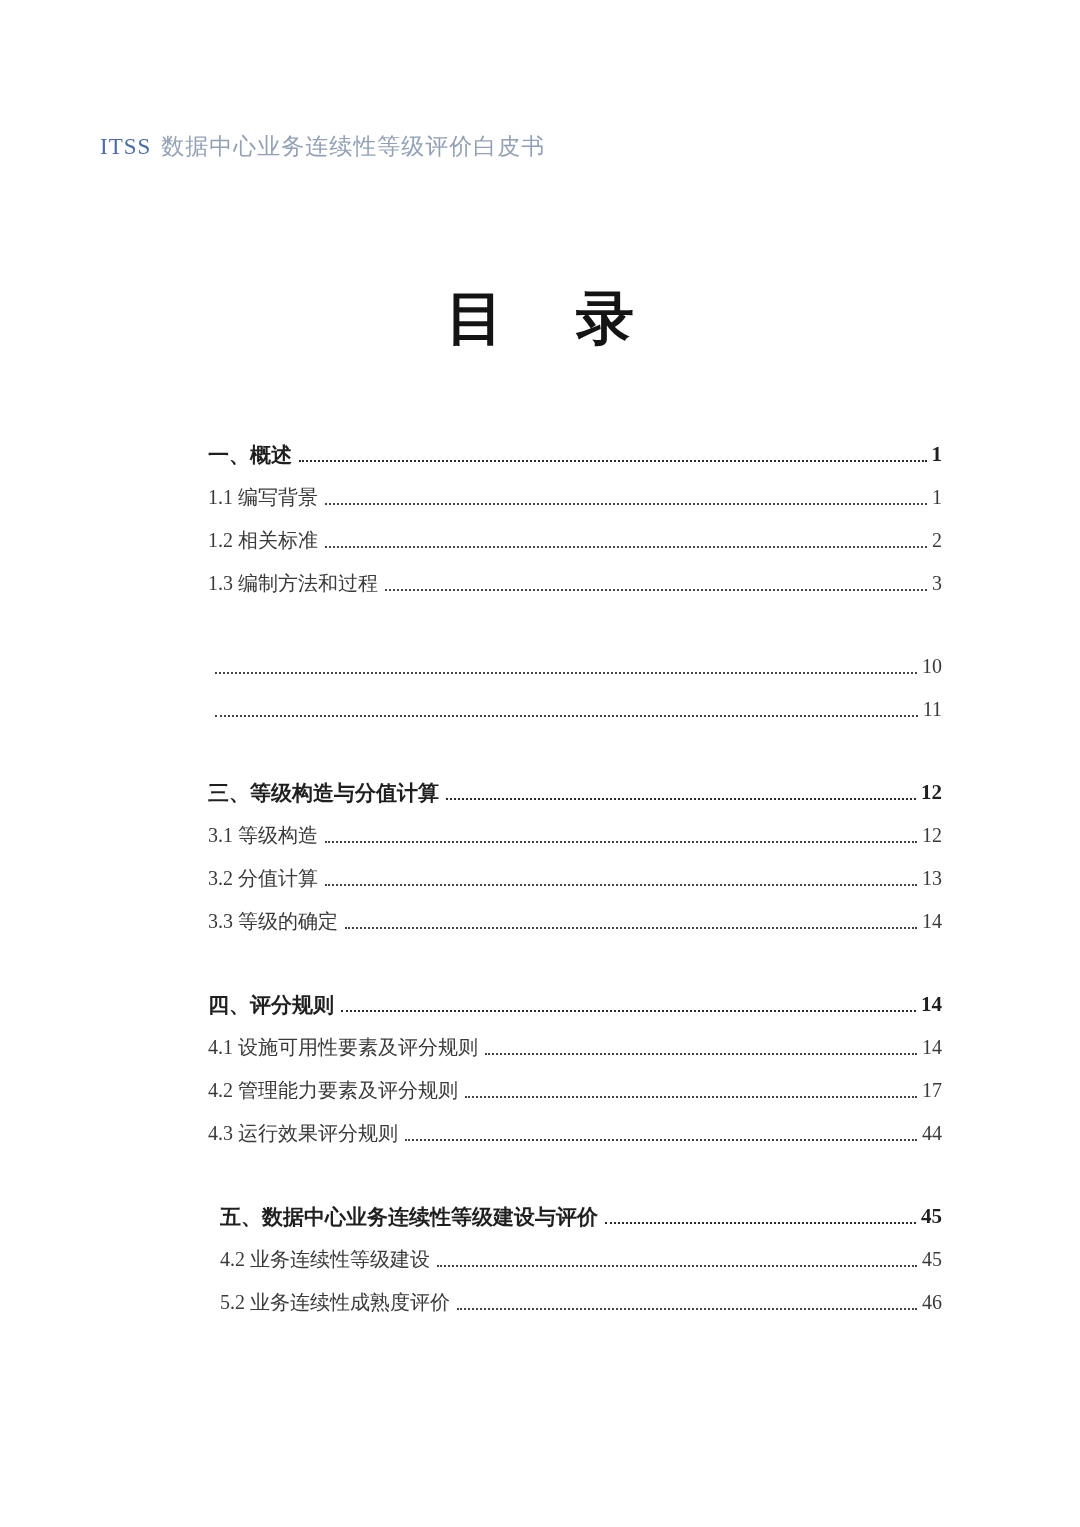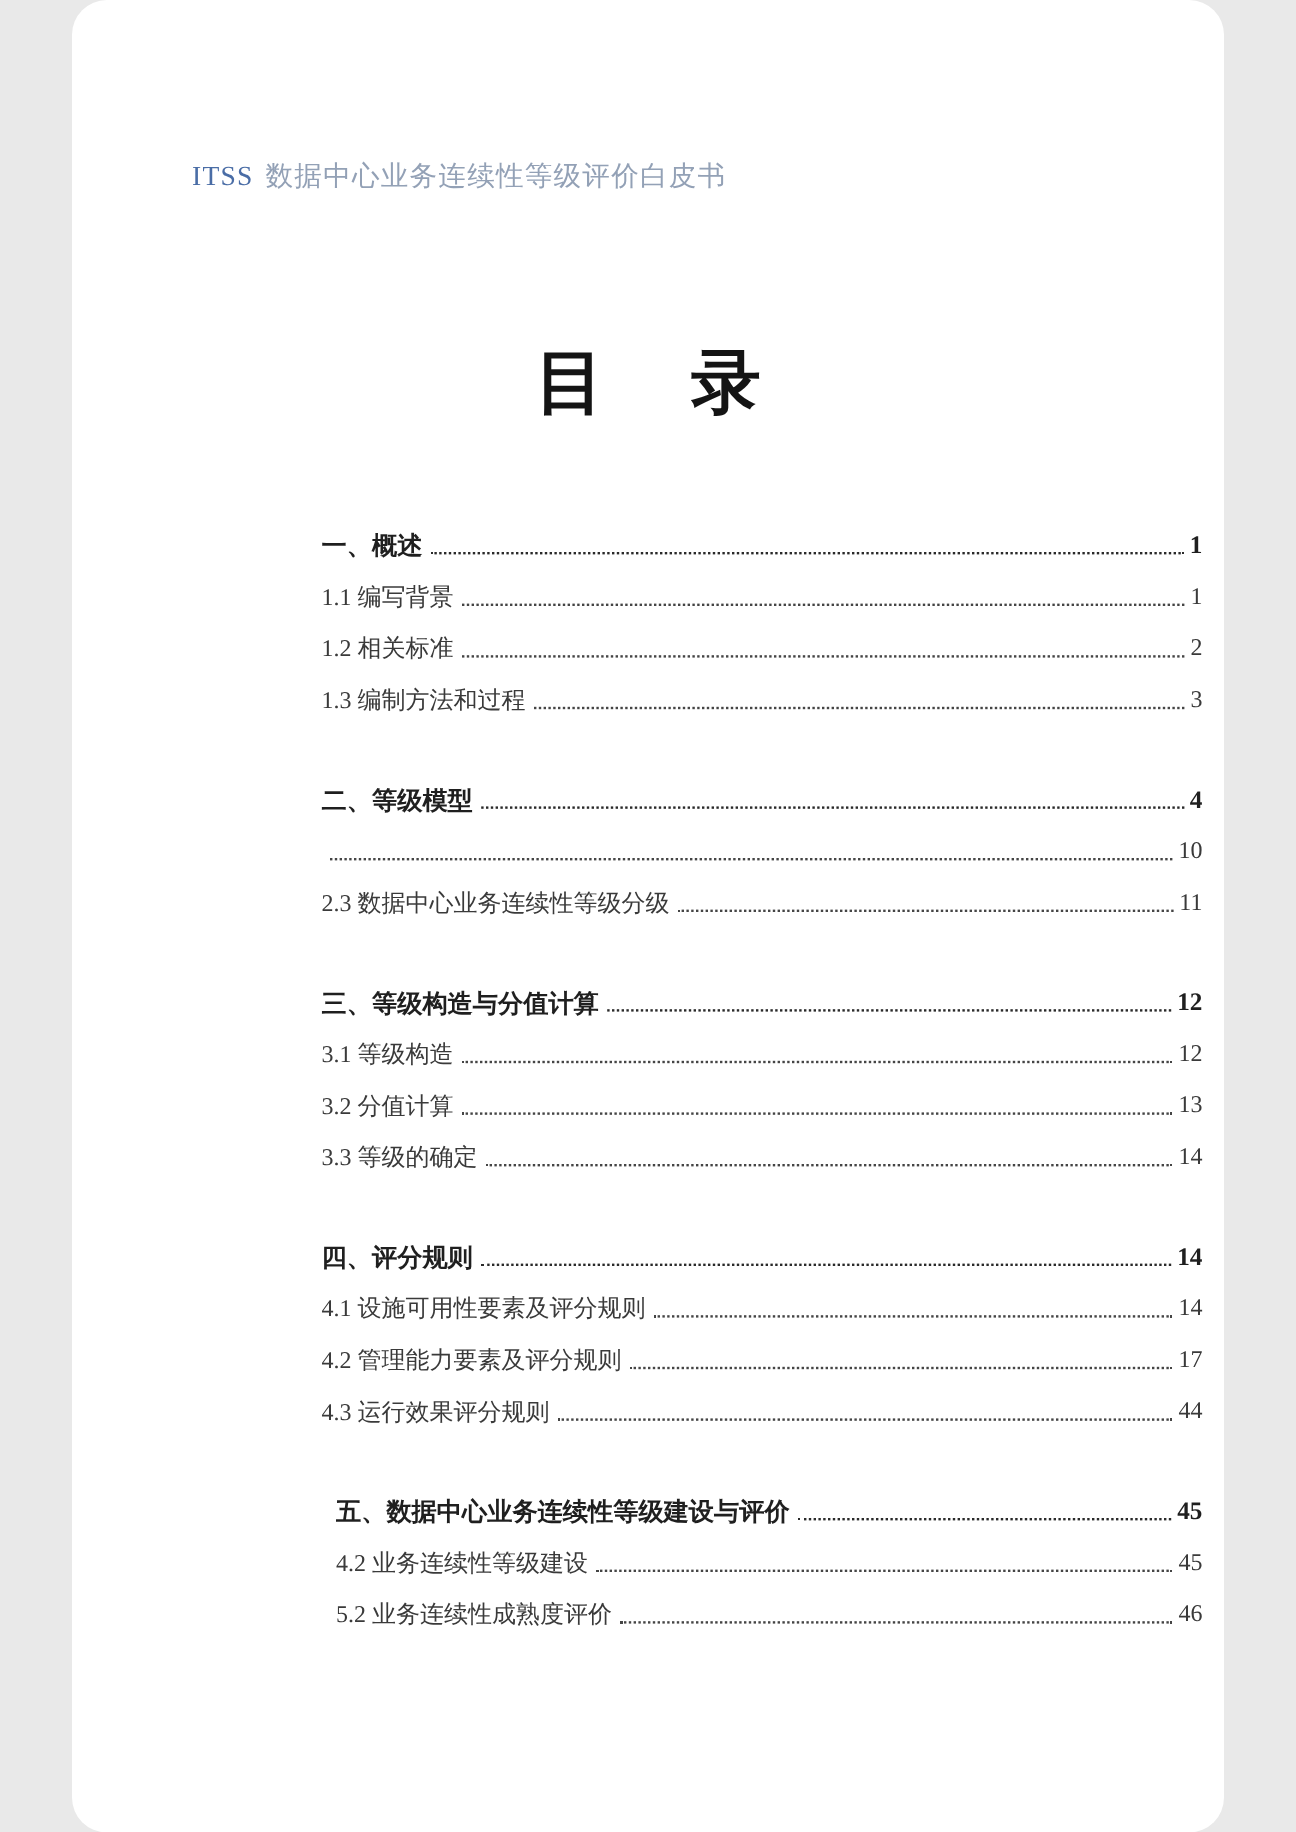--- a/index.html
+++ b/index.html
@@ -1,25 +1,24 @@
 <!DOCTYPE html>
 <html><head>
 <meta charset="utf-8">
 <style>
   * { margin: 0; padding: 0; box-sizing: border-box; }
   html, body { background: #e9e9e9; }
   .page {
     position: relative;
-    width: 960px;
+    width: 1080px;
     height: 1527px;
     margin: 0 auto;
     background: #ffffff;
     font-family: "Liberation Serif", "DejaVu Serif", serif;
     overflow: hidden;
-    border-radius: 29px;
   }
   
   .doc-header {
     position: absolute;
     top: 131px;
     left: 100px;
     font-size: 23px;
     letter-spacing: 1px;
     white-space: nowrap;
   }
@@ -111,31 +110,25 @@
         <span class="pg">2</span>
       </div>
       <div class="toc-row">
         <span class="lbl">1.3 编制方法和过程</span>
         <span class="dots"></span>
         <span class="pg">3</span>
       </div>
     </section>
 
     <section class="toc-section">
-      <div class="toc-row bold">
-        <span class="lbl">二、等级模型</span>
-        <span class="dots"></span>
-        <span class="pg">4</span>
-      </div>
       <div class="toc-row">
         <span class="dots"></span>
         <span class="pg">10</span>
       </div>
       <div class="toc-row">
-        <span class="lbl">2.3 数据中心业务连续性等级分级</span>
         <span class="dots"></span>
         <span class="pg">11</span>
       </div>
     </section>
 
     <section class="toc-section">
       <div class="toc-row bold">
         <span class="lbl">三、等级构造与分值计算</span>
         <span class="dots"></span>
         <span class="pg">12</span>

